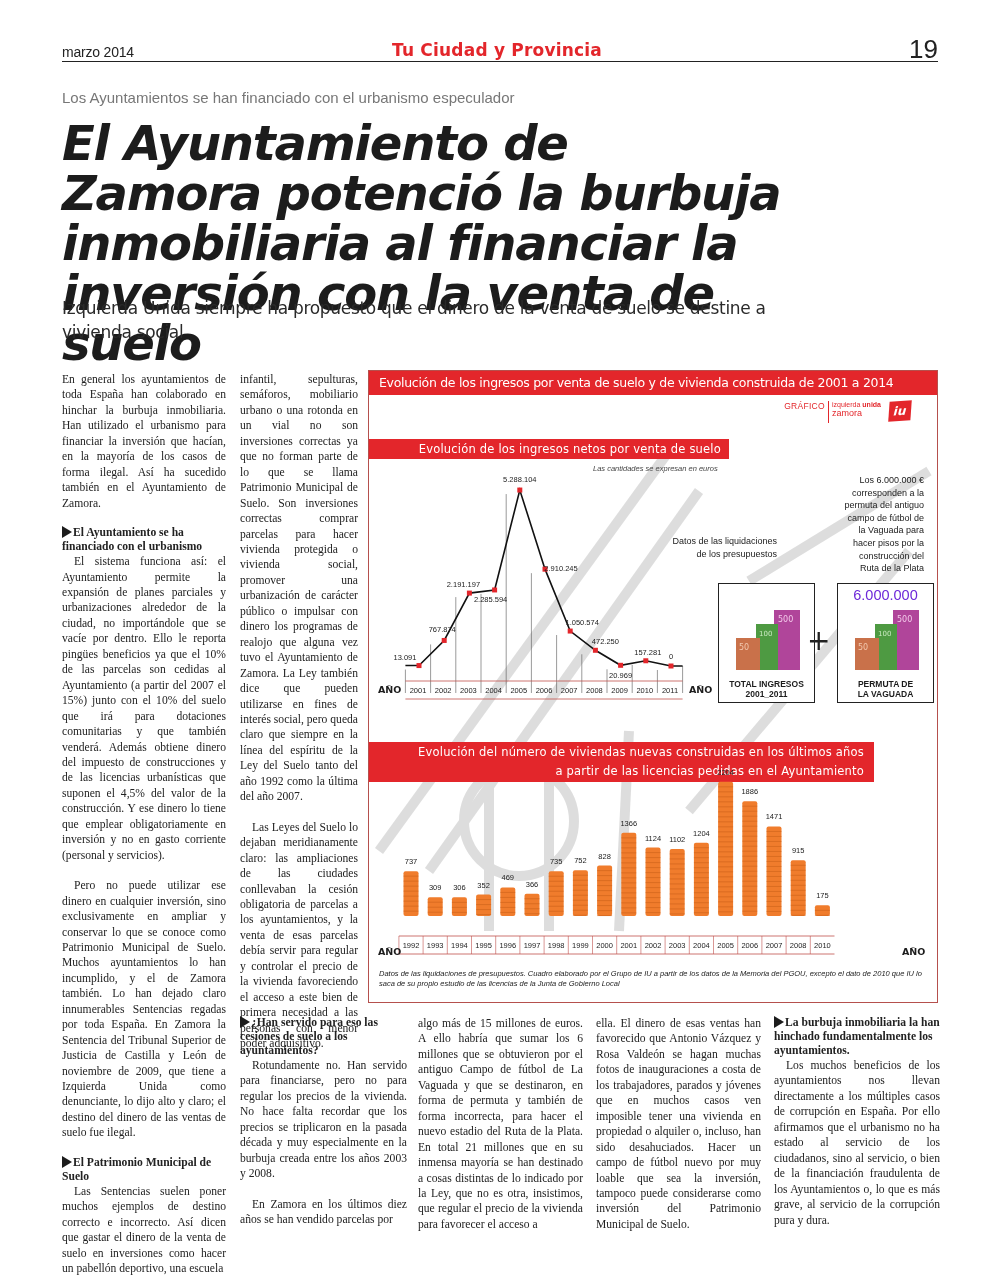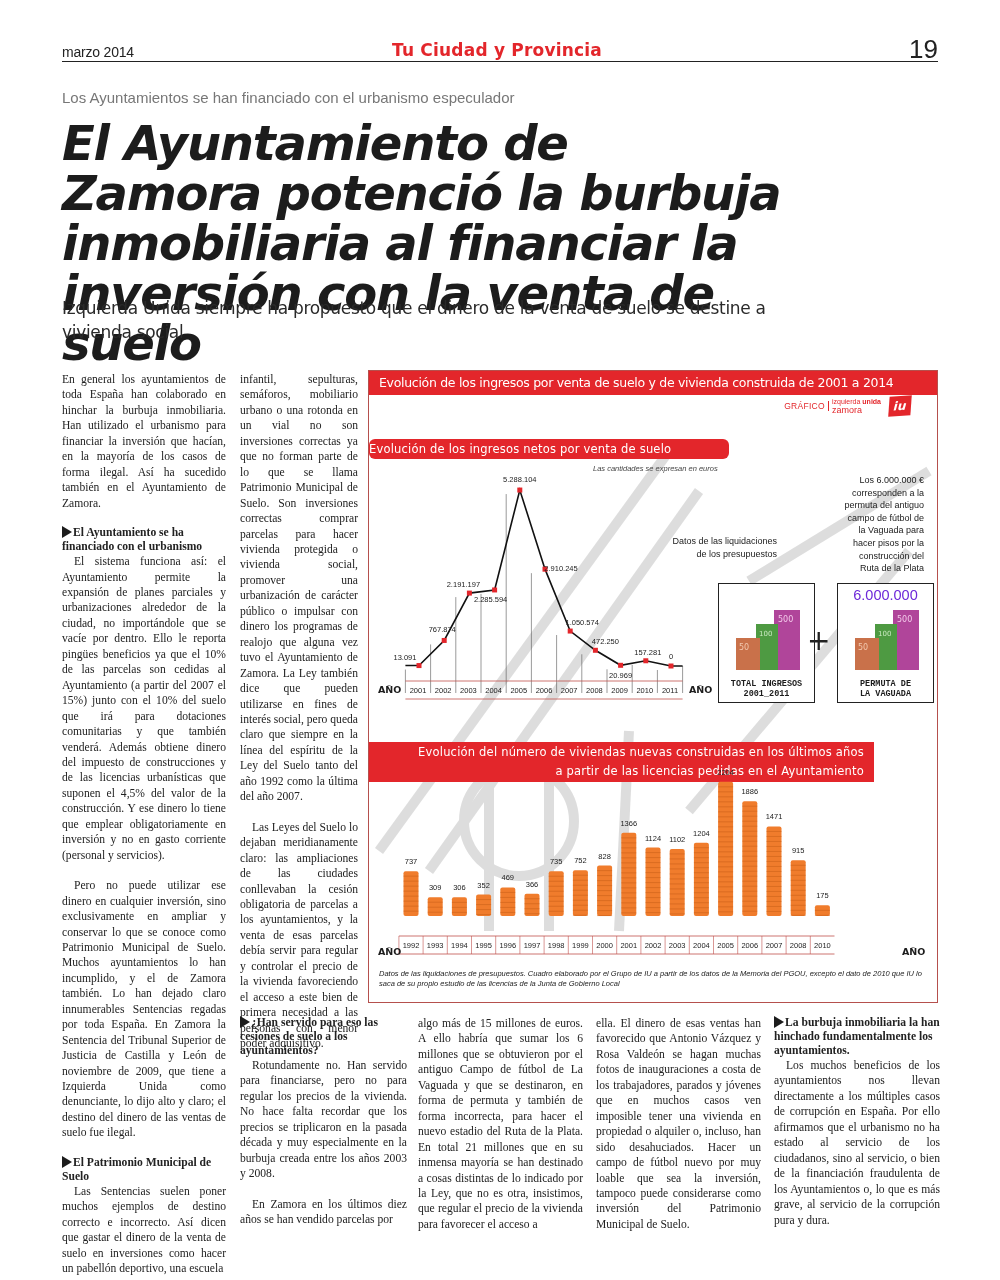--- a/index.html
+++ b/index.html
@@ -27,39 +27,39 @@
   .c2 { left: 240px; top: 372px; width: 118px; }
   .c2b { left: 240px; top: 1016px; width: 167px; }
   .c3 { left: 418px; top: 1016px; width: 165px; }
   .c4 { left: 596px; top: 1016px; width: 165px; }
   .c5 { left: 774px; top: 1016px; width: 166px; }
 
   
   .chart-box { position: absolute; left: 368px; top: 370px; width: 570px; height: 633px; border: 1.5px solid #b5504d; background: #fff; overflow: hidden; }
   .watermark { position: absolute; left: 0; top: 60px; width: 570px; height: 520px; opacity: 0.13; }
   .box-title { position: absolute; left: 0; top: 0; width: 100%; height: 24px; background: #e3262b; color: #fff; font-family: "DejaVu Sans", sans-serif; font-size: 12.5px; line-height: 24px; padding-left: 10px; letter-spacing: -0.3px; }
-  .credit { position: absolute; right: 26px; top: 24px; height: 22px; display: flex; align-items: center; font-family: "Liberation Sans", sans-serif; color: #e3262b; }
+  .credit { position: absolute; right: 26px; top: 30px; height: 22px; display: flex; font-family: "Liberation Sans", sans-serif; color: #e3262b; }
   .credit-graf { font-size: 8.5px; letter-spacing: 0.3px; padding-right: 3px; border-right: 1px solid #e3262b; margin-right: 3px; }
   .credit-iu { font-size: 7px; line-height: 8px; }
   .credit-iu b { font-weight: bold; }
   .credit-iu .zam { font-size: 9px; display: block; }
   .iu-logo { width: 22px; height: 20px; margin-left: 8px; background: #e3262b; color: #fff; font-family: "DejaVu Sans", sans-serif; font-weight: bold; font-style: italic; font-size: 12px; line-height: 20px; text-align: center; transform: skew(-8deg) rotate(-4deg); }
 
-  .sub-title1 { position: absolute; left: 0; top: 68px; width: 360px; height: 20px; background: #e3262b; color: #fff; font-family: "DejaVu Sans", sans-serif; font-size: 11.5px; line-height: 20px; text-align: left; padding-right: 8px; letter-spacing: 0.2px; border-radius: 6px; }
+  .sub-title1 { position: absolute; left: 0; top: 68px; width: 360px; height: 20px; background: #e3262b; color: #fff; font-family: "DejaVu Sans", sans-serif; font-size: 11.5px; line-height: 20px; text-align: right; padding-right: 8px; letter-spacing: 0.2px; }
   .note-euros { position: absolute; left: 224px; top: 93px; font-family: "Liberation Sans", sans-serif; font-style: italic; font-size: 7.5px; color: #444; }
 
   
   .line-chart { position: absolute; left: 0; top: 90px; width: 345px; height: 245px; }
   .ano { position: absolute; font-family: "DejaVu Sans", sans-serif; font-weight: bold; font-size: 9.5px; color: #1c1c1c; }
 
   
   .side-note { position: absolute; font-family: "Liberation Sans", sans-serif; font-size: 9px; line-height: 12.6px; text-align: right; color: #222; }
   .money-box { position: absolute; width: 97px; height: 120px; border: 1.5px solid #222; background: #fff; }
   .money-box .amount { position: absolute; left: 0; top: 3px; width: 100%; text-align: center; font-family: "Liberation Sans", sans-serif; font-size: 14.5px; color: #6d28d9; }
-  .money-box .cap { position: absolute; left: 0; bottom: 3px; width: 100%; text-align: center; font-family: Liberation Mono, monospace; font-weight: bold; font-size: 8.5px; line-height: 10px; color: #1c1c1c; }
+  .money-box .cap { position: absolute; left: 0; bottom: 3px; width: 100%; text-align: center; font-family: Liberation Sans, sans-serif; font-weight: bold; font-size: 8.5px; line-height: 10px; color: #1c1c1c; }
   .bills { position: absolute; left: 15px; top: 24px; width: 68px; height: 64px; }
   .plus { position: absolute; left: 438px; top: 253px; font-family: "DejaVu Sans", sans-serif; font-size: 28px; color: #222; }
 
   .sub-title2 { position: absolute; left: 0; top: 353px; width: 505px; height: 40px; background: #e3262b; color: #fff; font-family: "DejaVu Sans", sans-serif; font-size: 11.5px; line-height: 19px; text-align: right; padding: 1px 10px 0 0; letter-spacing: 0.2px; margin-top: 18px; }
 
   .bar-chart { position: absolute; left: 0; top: 395px; width: 570px; height: 200px; }
   .footnote { position: absolute; left: 10px; top: 598px; width: 555px; font-family: Liberation Sans, sans-serif; font-style: italic; font-size: 7.5px; line-height: 10px; color: #222; }
 </style>
 </head>
 <body>

